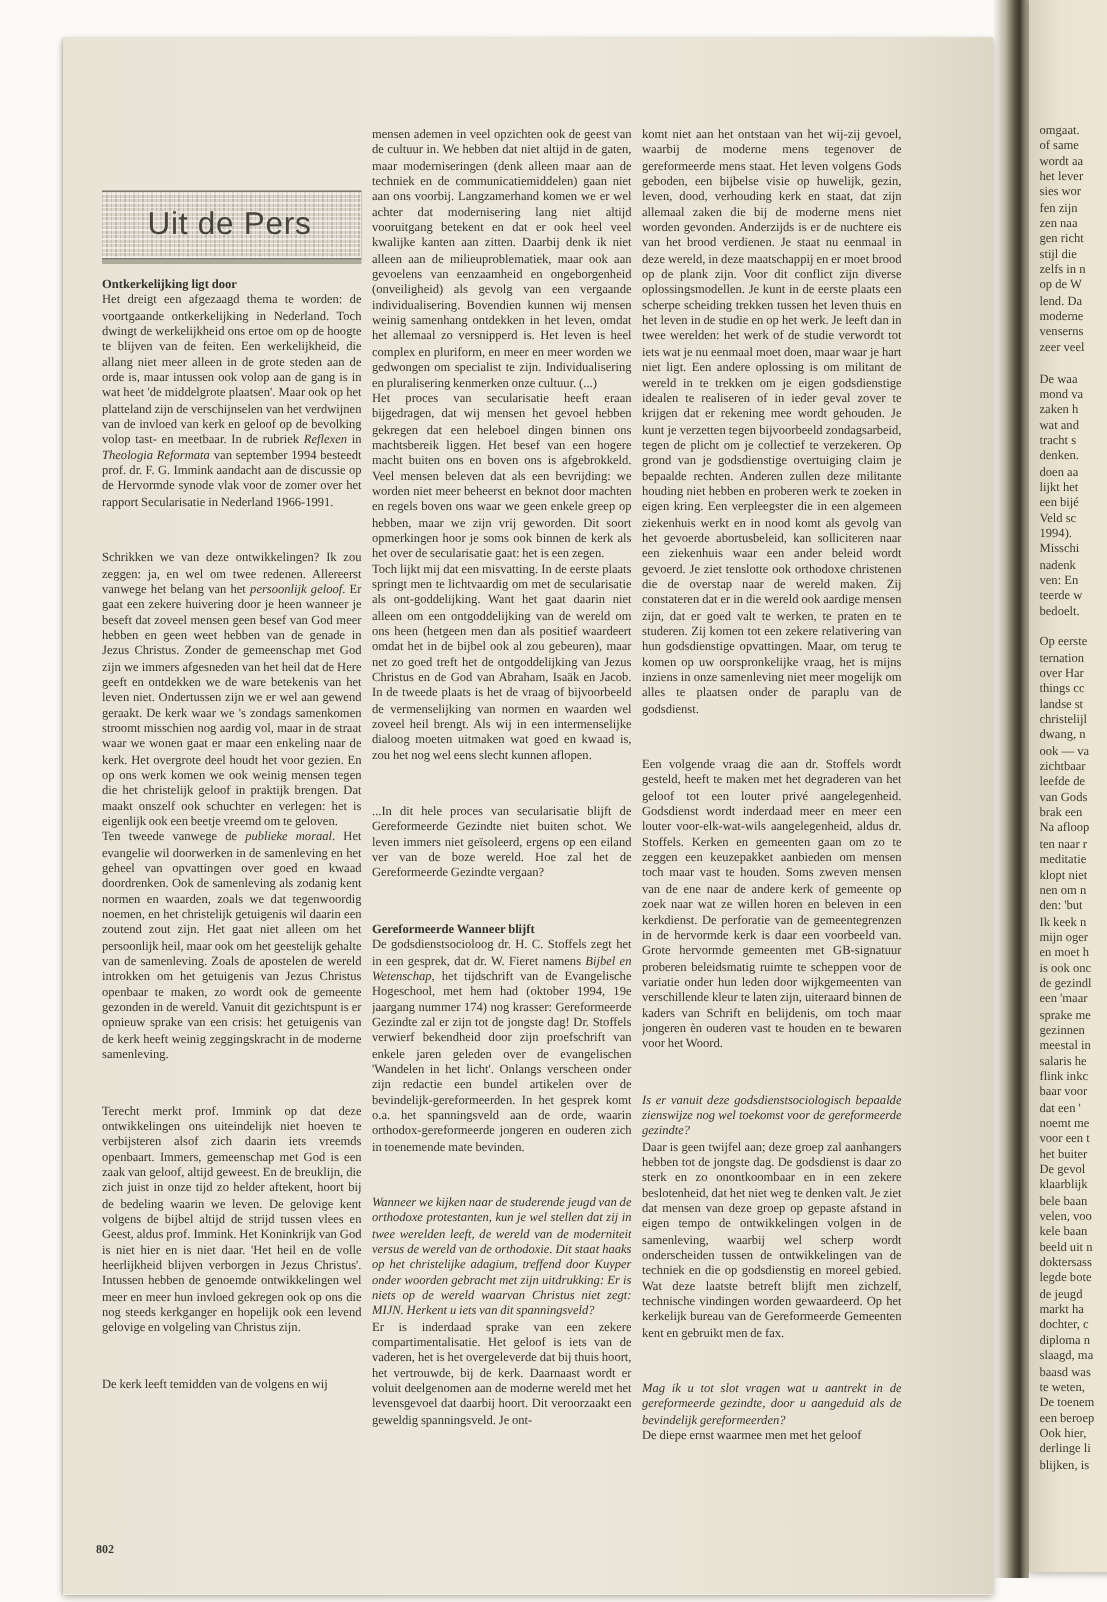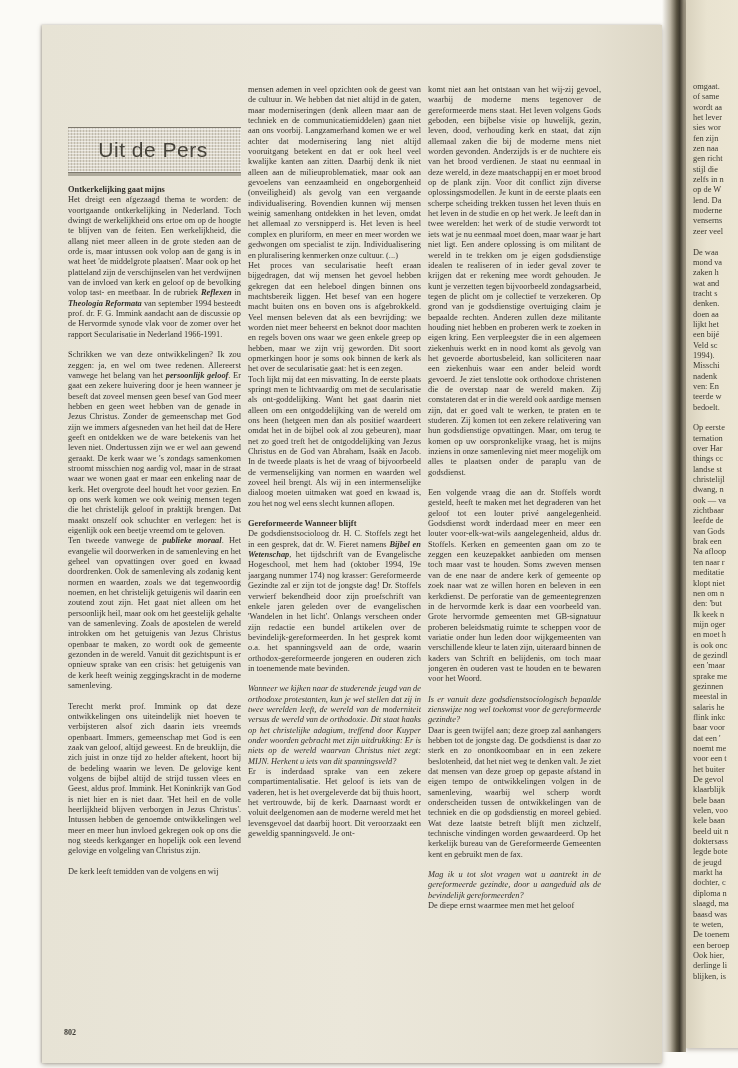--- a/index.html
+++ b/index.html
@@ -17,24 +17,24 @@
   .cols{
     display:flex;gap:7px;
     padding:60px 0 0 26px;
   }
   .col{width:173px;height:952px;overflow:hidden;}
   .block{
     font-size:8.4px;line-height:10.35px;
     text-align:justify;color:#34322d;
     hyphens:auto;-webkit-hyphens:auto;word-spacing:-0.2px;
   }
-  .block.gap{margin-top:10px;}
+  .block.gap{margin-top:27px;}
   .block.heading{font-weight:bold;}
   .block.question{font-style:italic;}
-  .block em{font-style:italic;font-weight:bold;}
+  .block em{font-style:italic;}
   
   .titlebox{
     margin:42px 0 12px -4px;width:176px;height:44px;
     background-color:#dcd7ca;
     background-image:
       repeating-linear-gradient(0deg, rgba(255,255,255,.55) 0, rgba(255,255,255,.55) 1px, transparent 1px, transparent 3px),
       repeating-linear-gradient(90deg, rgba(125,119,105,.30) 0, rgba(125,119,105,.30) 1px, transparent 1px, transparent 3px);
     border:1px solid #7d786c;
     box-shadow:2px 3px 0 rgba(105,99,87,.45), inset 0 0 0 1px rgba(255,255,255,.25);
     display:flex;align-items:center;justify-content:center;
@@ -69,31 +69,32 @@
 </style>
 </head>
 <body>
 
 <div class="main-page">
   <div class="cols">
     <div class="col">
       <div class="titlebox">
         <span>Uit de Pers</span>
       </div>
-    <div class="block heading">Ontkerkelijking gaat mijns</div>
+    <div class="block heading">Ontkerkelijking ligt door</div>
         <div class="block para">Het dreigt een afgezaagd thema te worden: de voortgaande ontkerkelijking in Nederland. Toch dwingt de werkelijkheid ons ertoe om op de hoogte te blijven van de feiten. Een werkelijkheid, die allang niet meer alleen in de grote steden aan de orde is, maar intussen ook volop aan de gang is in wat heet 'de middelgrote plaatsen'. Maar ook op het platteland zijn de verschijnselen van het verdwijnen van de invloed van kerk en geloof op de bevolking volop tast- en meetbaar. In de rubriek <em>Reflexen</em> in <em>Theologia Reformata</em> van september 1994 besteedt prof. dr. F. G. Immink aandacht aan de discussie op de Hervormde synode vlak voor de zomer over het rapport Secularisatie in Nederland 1966-1991.</div>
         <div class="block para gap">Schrikken we van deze ontwikkelingen? Ik zou zeggen: ja, en wel om twee redenen. Allereerst vanwege het belang van het <em>persoonlijk geloof</em>. Er gaat een zekere huivering door je heen wanneer je beseft dat zoveel mensen geen besef van God meer hebben en geen weet hebben van de genade in Jezus Christus. Zonder de gemeenschap met God zijn we immers afgesneden van het heil dat de Here geeft en ontdekken we de ware betekenis van het leven niet. Ondertussen zijn we er wel aan gewend geraakt. De kerk waar we 's zondags samenkomen stroomt misschien nog aardig vol, maar in de straat waar we wonen gaat er maar een enkeling naar de kerk. Het overgrote deel houdt het voor gezien. En op ons werk komen we ook weinig mensen tegen die het christelijk geloof in praktijk brengen. Dat maakt onszelf ook schuchter en verlegen: het is eigenlijk ook een beetje vreemd om te geloven.</div>
         <div class="block para">Ten tweede vanwege de <em>publieke moraal</em>. Het evangelie wil doorwerken in de samenleving en het geheel van opvattingen over goed en kwaad doordrenken. Ook de samenleving als zodanig kent normen en waarden, zoals we dat tegenwoordig noemen, en het christelijk getuigenis wil daarin een zoutend zout zijn. Het gaat niet alleen om het persoonlijk heil, maar ook om het geestelijk gehalte van de samenleving. Zoals de apostelen de wereld introkken om het getuigenis van Jezus Christus openbaar te maken, zo wordt ook de gemeente gezonden in de wereld. Vanuit dit gezichtspunt is er opnieuw sprake van een crisis: het getuigenis van de kerk heeft weinig zeggingskracht in de moderne samenleving.</div>
         <div class="block para gap">Terecht merkt prof. Immink op dat deze ontwikkelingen ons uiteindelijk niet hoeven te verbijsteren alsof zich daarin iets vreemds openbaart. Immers, gemeenschap met God is een zaak van geloof, altijd geweest. En de breuklijn, die zich juist in onze tijd zo helder aftekent, hoort bij de bedeling waarin we leven. De gelovige kent volgens de bijbel altijd de strijd tussen vlees en Geest, aldus prof. Immink. Het Koninkrijk van God is niet hier en is niet daar. 'Het heil en de volle heerlijkheid blijven verborgen in Jezus Christus'. Intussen hebben de genoemde ontwikkelingen wel meer en meer hun invloed gekregen ook op ons die nog steeds kerkganger en hopelijk ook een levend gelovige en volgeling van Christus zijn.</div>
         <div class="block para gap">De kerk leeft temidden van de volgens en wij</div>
       </div>
     <div class="col">
         <div class="block para">mensen ademen in veel opzichten ook de geest van de cultuur in. We hebben dat niet altijd in de gaten, maar moderniseringen (denk alleen maar aan de techniek en de communicatiemiddelen) gaan niet aan ons voorbij. Langzamerhand komen we er wel achter dat modernisering lang niet altijd vooruitgang betekent en dat er ook heel veel kwalijke kanten aan zitten. Daarbij denk ik niet alleen aan de milieuproblematiek, maar ook aan gevoelens van eenzaamheid en ongeborgenheid (onveiligheid) als gevolg van een vergaande individualisering. Bovendien kunnen wij mensen weinig samenhang ontdekken in het leven, omdat het allemaal zo versnipperd is. Het leven is heel complex en pluriform, en meer en meer worden we gedwongen om specialist te zijn. Individualisering en pluralisering kenmerken onze cultuur. (...)</div>
         <div class="block para">Het proces van secularisatie heeft eraan bijgedragen, dat wij mensen het gevoel hebben gekregen dat een heleboel dingen binnen ons machtsbereik liggen. Het besef van een hogere macht buiten ons en boven ons is afgebrokkeld. Veel mensen beleven dat als een bevrijding: we worden niet meer beheerst en beknot door machten en regels boven ons waar we geen enkele greep op hebben, maar we zijn vrij geworden. Dit soort opmerkingen hoor je soms ook binnen de kerk als het over de secularisatie gaat: het is een zegen.</div>
         <div class="block para">Toch lijkt mij dat een misvatting. In de eerste plaats springt men te lichtvaardig om met de secularisatie als ont-goddelijking. Want het gaat daarin niet alleen om een ontgoddelijking van de wereld om ons heen (hetgeen men dan als positief waardeert omdat het in de bijbel ook al zou gebeuren), maar net zo goed treft het de ontgoddelijking van Jezus Christus en de God van Abraham, Isaäk en Jacob. In de tweede plaats is het de vraag of bijvoorbeeld de vermenselijking van normen en waarden wel zoveel heil brengt. Als wij in een intermenselijke dialoog moeten uitmaken wat goed en kwaad is, zou het nog wel eens slecht kunnen aflopen.</div>
+        <div class="block para gap">...In dit hele proces van secularisatie blijft de Gereformeerde Gezindte niet buiten schot. We leven immers niet geïsoleerd, ergens op een eiland ver van de boze wereld. Hoe zal het de Gereformeerde Gezindte vergaan?</div>
         <div class="block heading gap">Gereformeerde Wanneer blijft</div>
         <div class="block para">De godsdienstsocioloog dr. H. C. Stoffels zegt het in een gesprek, dat dr. W. Fieret namens <em>Bijbel en Wetenschap</em>, het tijdschrift van de Evangelische Hogeschool, met hem had (oktober 1994, 19e jaargang nummer 174) nog krasser: Gereformeerde Gezindte zal er zijn tot de jongste dag! Dr. Stoffels verwierf bekendheid door zijn proefschrift van enkele jaren geleden over de evangelischen 'Wandelen in het licht'. Onlangs verscheen onder zijn redactie een bundel artikelen over de bevindelijk-gereformeerden. In het gesprek komt o.a. het spanningsveld aan de orde, waarin orthodox-gereformeerde jongeren en ouderen zich in toenemende mate bevinden.</div>
         <div class="block question gap">Wanneer we kijken naar de studerende jeugd van de orthodoxe protestanten, kun je wel stellen dat zij in twee werelden leeft, de wereld van de moderniteit versus de wereld van de orthodoxie. Dit staat haaks op het christelijke adagium, treffend door Kuyper onder woorden gebracht met zijn uitdrukking: Er is niets op de wereld waarvan Christus niet zegt: MIJN. Herkent u iets van dit spanningsveld?</div>
         <div class="block para">Er is inderdaad sprake van een zekere compartimentalisatie. Het geloof is iets van de vaderen, het is het overgeleverde dat bij thuis hoort, het vertrouwde, bij de kerk. Daarnaast wordt er voluit deelgenomen aan de moderne wereld met het levensgevoel dat daarbij hoort. Dit veroorzaakt een geweldig spanningsveld. Je ont-</div>
       </div>
     <div class="col">
         <div class="block para">komt niet aan het ontstaan van het wij-zij gevoel, waarbij de moderne mens tegenover de gereformeerde mens staat. Het leven volgens Gods geboden, een bijbelse visie op huwelijk, gezin, leven, dood, verhouding kerk en staat, dat zijn allemaal zaken die bij de moderne mens niet worden gevonden. Anderzijds is er de nuchtere eis van het brood verdienen. Je staat nu eenmaal in deze wereld, in deze maatschappij en er moet brood op de plank zijn. Voor dit conflict zijn diverse oplossingsmodellen. Je kunt in de eerste plaats een scherpe scheiding trekken tussen het leven thuis en het leven in de studie en op het werk. Je leeft dan in twee werelden: het werk of de studie verwordt tot iets wat je nu eenmaal moet doen, maar waar je hart niet ligt. Een andere oplossing is om militant de wereld in te trekken om je eigen godsdienstige idealen te realiseren of in ieder geval zover te krijgen dat er rekening mee wordt gehouden. Je kunt je verzetten tegen bijvoorbeeld zondagsarbeid, tegen de plicht om je collectief te verzekeren. Op grond van je godsdienstige overtuiging claim je bepaalde rechten. Anderen zullen deze militante houding niet hebben en proberen werk te zoeken in eigen kring. Een verpleegster die in een algemeen ziekenhuis werkt en in nood komt als gevolg van het gevoerde abortusbeleid, kan solliciteren naar een ziekenhuis waar een ander beleid wordt gevoerd. Je ziet tenslotte ook orthodoxe christenen die de overstap naar de wereld maken. Zij constateren dat er in die wereld ook aardige mensen zijn, dat er goed valt te werken, te praten en te studeren. Zij komen tot een zekere relativering van hun godsdienstige opvattingen. Maar, om terug te komen op uw oorspronkelijke vraag, het is mijns inziens in onze samenleving niet meer mogelijk om alles te plaatsen onder de paraplu van de godsdienst.</div>
         <div class="block para gap">Een volgende vraag die aan dr. Stoffels wordt gesteld, heeft te maken met het degraderen van het geloof tot een louter privé aangelegenheid. Godsdienst wordt inderdaad meer en meer een louter voor-elk-wat-wils aangelegenheid, aldus dr. Stoffels. Kerken en gemeenten gaan om zo te zeggen een keuzepakket aanbieden om mensen toch maar vast te houden. Soms zweven mensen van de ene naar de andere kerk of gemeente op zoek naar wat ze willen horen en beleven in een kerkdienst. De perforatie van de gemeentegrenzen in de hervormde kerk is daar een voorbeeld van. Grote hervormde gemeenten met GB-signatuur proberen beleidsmatig ruimte te scheppen voor de variatie onder hun leden door wijkgemeenten van verschillende kleur te laten zijn, uiteraard binnen de kaders van Schrift en belijdenis, om toch maar jongeren èn ouderen vast te houden en te bewaren voor het Woord.</div>
         <div class="block question gap">Is er vanuit deze godsdienstsociologisch bepaalde zienswijze nog wel toekomst voor de gereformeerde gezindte?</div>
         <div class="block para">Daar is geen twijfel aan; deze groep zal aanhangers hebben tot de jongste dag. De godsdienst is daar zo sterk en zo onontkoombaar en in een zekere beslotenheid, dat het niet weg te denken valt. Je ziet dat mensen van deze groep op gepaste afstand in eigen tempo de ontwikkelingen volgen in de samenleving, waarbij wel scherp wordt onderscheiden tussen de ontwikkelingen van de techniek en die op godsdienstig en moreel gebied. Wat deze laatste betreft blijft men zichzelf, technische vindingen worden gewaardeerd. Op het kerkelijk bureau van de Gereformeerde Gemeenten kent en gebruikt men de fax.</div>

